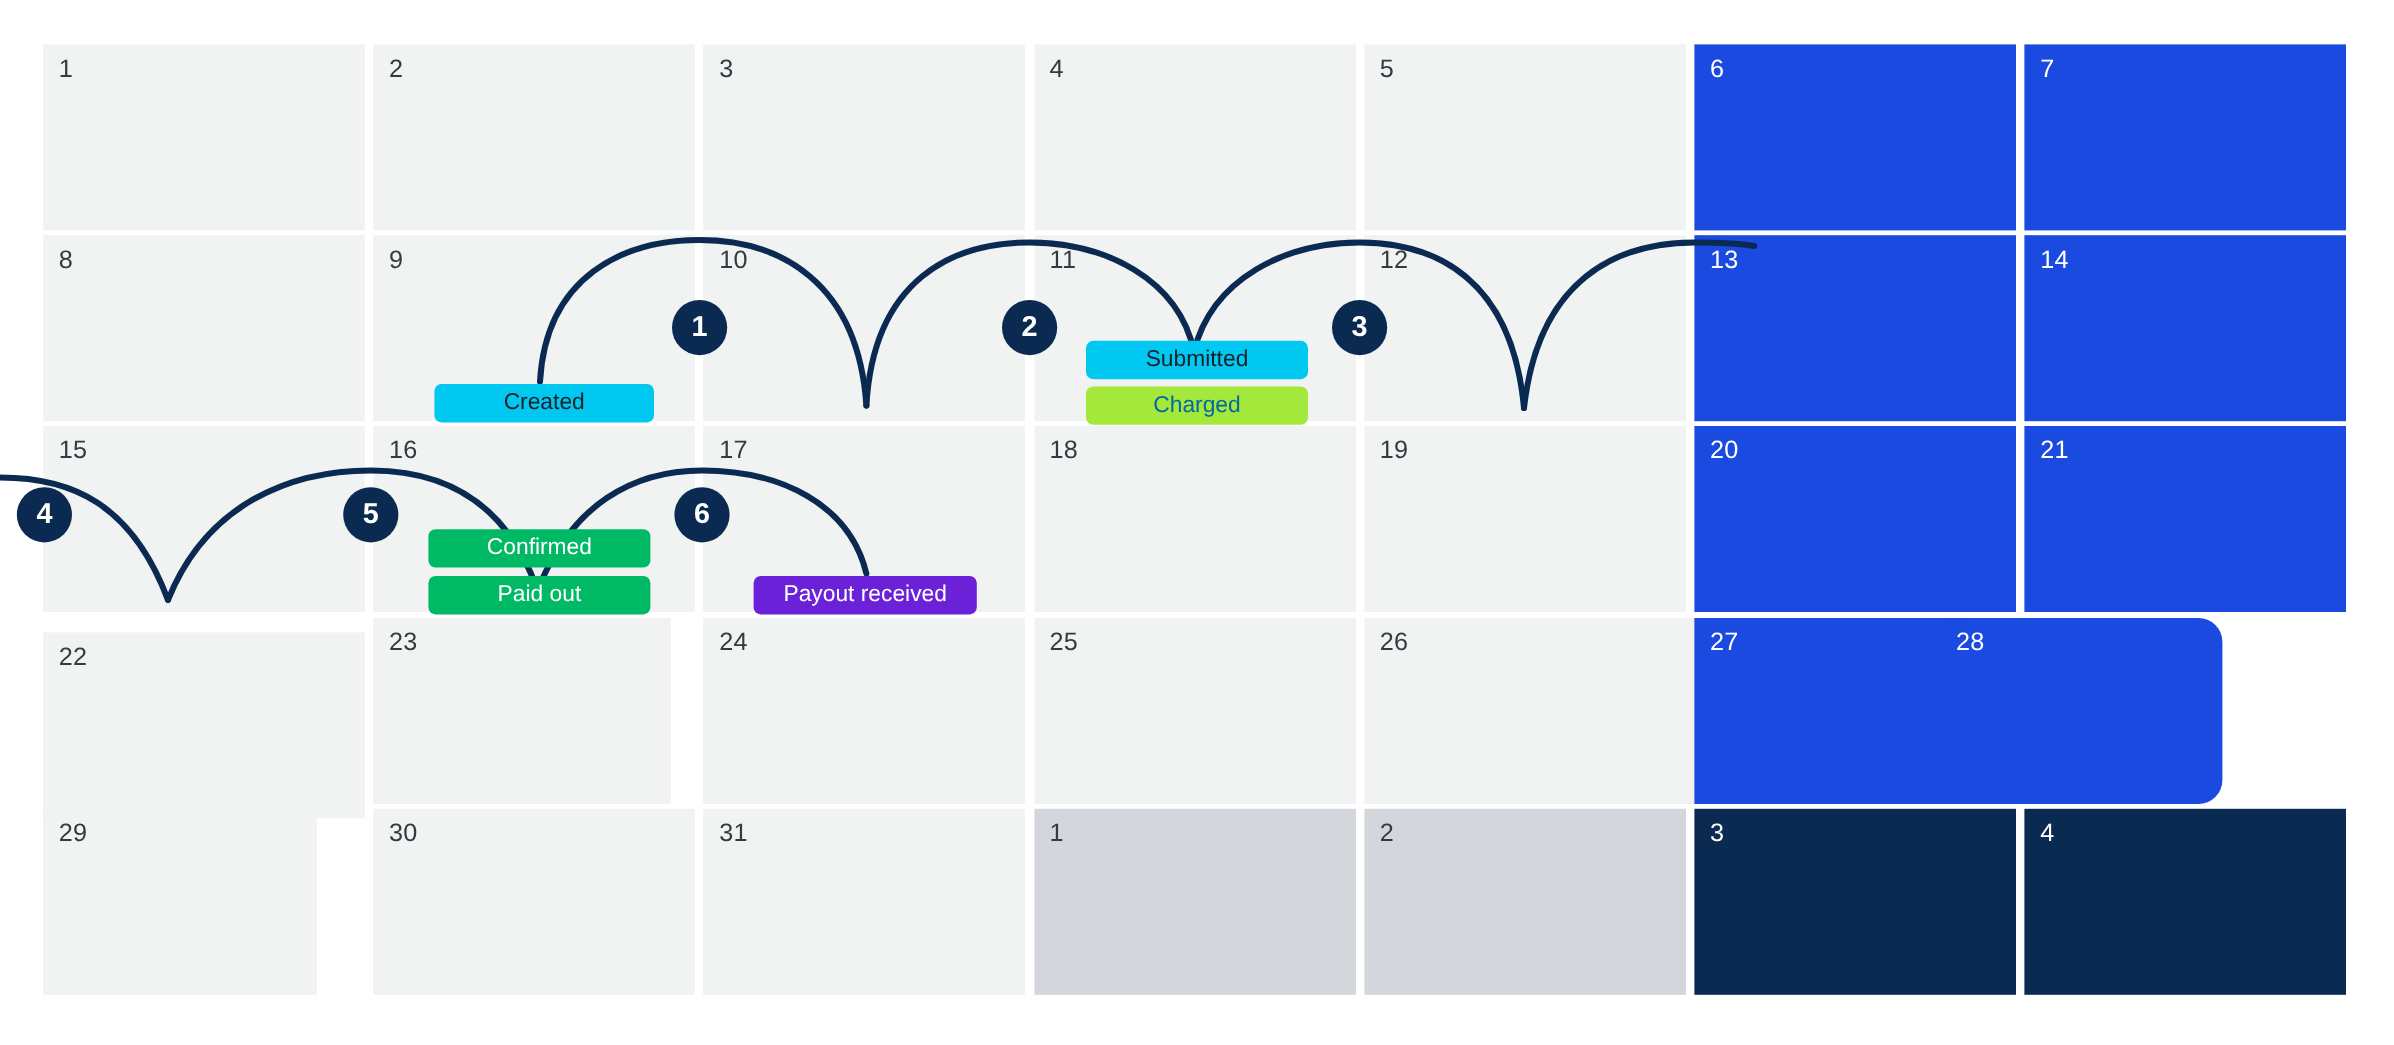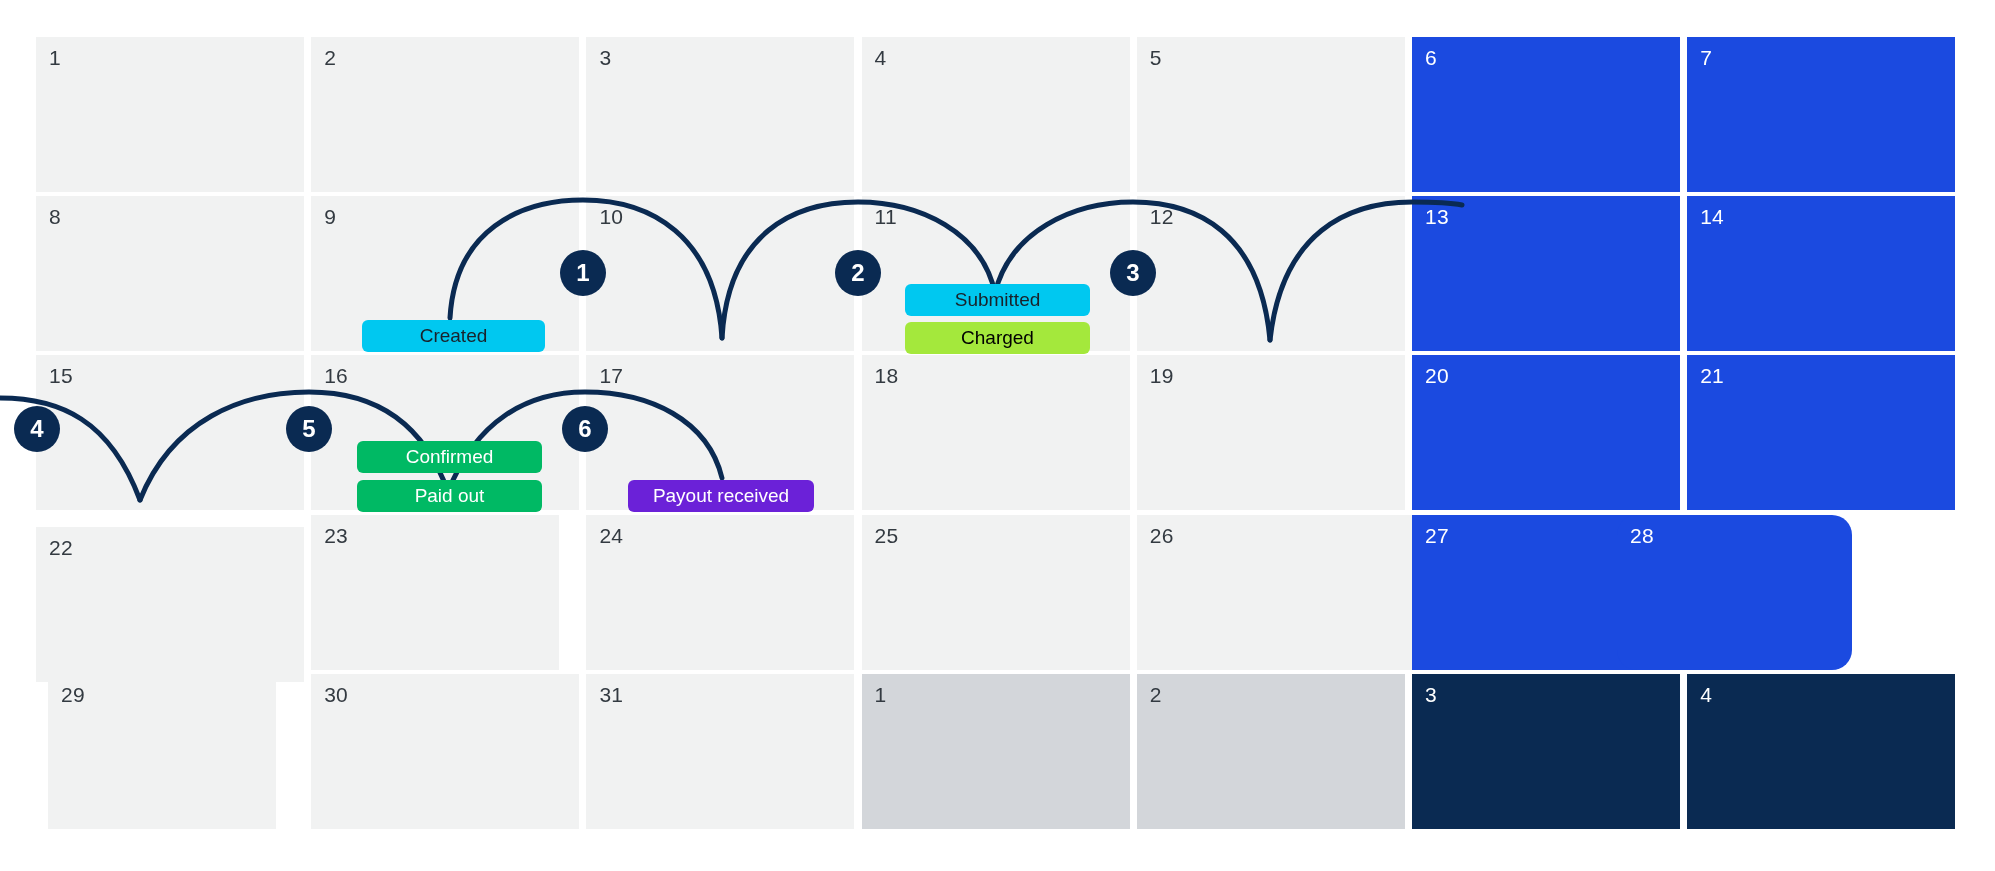--- a/index.html
+++ b/index.html
@@ -187,21 +187,21 @@
           <div class="day-num">26</div>
         </div>
         <div class="cal-cell weekend" style="left: 1376px; width: 268px;">
           <div class="day-num">27</div>
         </div>
         <div class="cal-cell weekend" style="left: 1581px; width: 235px; border-radius: 20px;">
           <div class="day-num">28</div>
         </div>
       </div>
       <div class="cal-row" style="top: 636.8px;">
-        <div class="cal-cell" style="left: 12px; width: 228px;">
+        <div class="cal-cell" style="left: 0px; width: 228px;">
           <div class="day-num">29</div>
         </div>
         <div class="cal-cell" style="left: 275.2px; width: 268px;">
           <div class="day-num">30</div>
         </div>
         <div class="cal-cell" style="left: 550.4px; width: 268px;">
           <div class="day-num">31</div>
         </div>
         <div class="cal-cell othermonth" style="left: 825.6px; width: 268px;">
           <div class="day-num">1</div>
@@ -234,20 +234,20 @@
         <div class="step-circle" style="left: 560px; top: 250px;">1</div>
         <div class="step-circle" style="left: 835px; top: 250px;">2</div>
         <div class="step-circle" style="left: 1110px; top: 250px;">3</div>
         <div class="step-circle" style="left: 14px; top: 406px;">4</div>
         <div class="step-circle" style="left: 286px; top: 406px;">5</div>
         <div class="step-circle" style="left: 562px; top: 406px;">6</div>
       </div>
     <div id="badge-layer">
         <div class="event-badge" style="left: 362px; top: 320px; width: 183px; background: rgb(0, 200, 240); color: rgb(25, 34, 43);">Created</div>
         <div class="event-badge" style="left: 905px; top: 284px; width: 185px; background: rgb(0, 200, 240); color: rgb(25, 34, 43);">Submitted</div>
-        <div class="event-badge" style="left: 905px; top: 322px; width: 185px; background: rgb(164, 232, 60); color: #000000;">Charged</div>
+        <div class="event-badge" style="left: 905px; top: 322px; width: 185px; background: rgb(164, 232, 60); color: #0369a1;">Charged</div>
         <div class="event-badge" style="left: 357px; top: 441px; width: 185px; background: rgb(0, 185, 100); color: rgb(255, 255, 255);">Confirmed</div>
         <div class="event-badge" style="left: 357px; top: 480px; width: 185px; background: rgb(0, 185, 100); color: rgb(255, 255, 255);">Paid out</div>
         <div class="event-badge" style="left: 628px; top: 480px; width: 186px; background: rgb(107, 33, 216); color: rgb(255, 255, 255);">Payout received</div>
       </div>
   </div>
 
 </div>
 
 </body></html>

